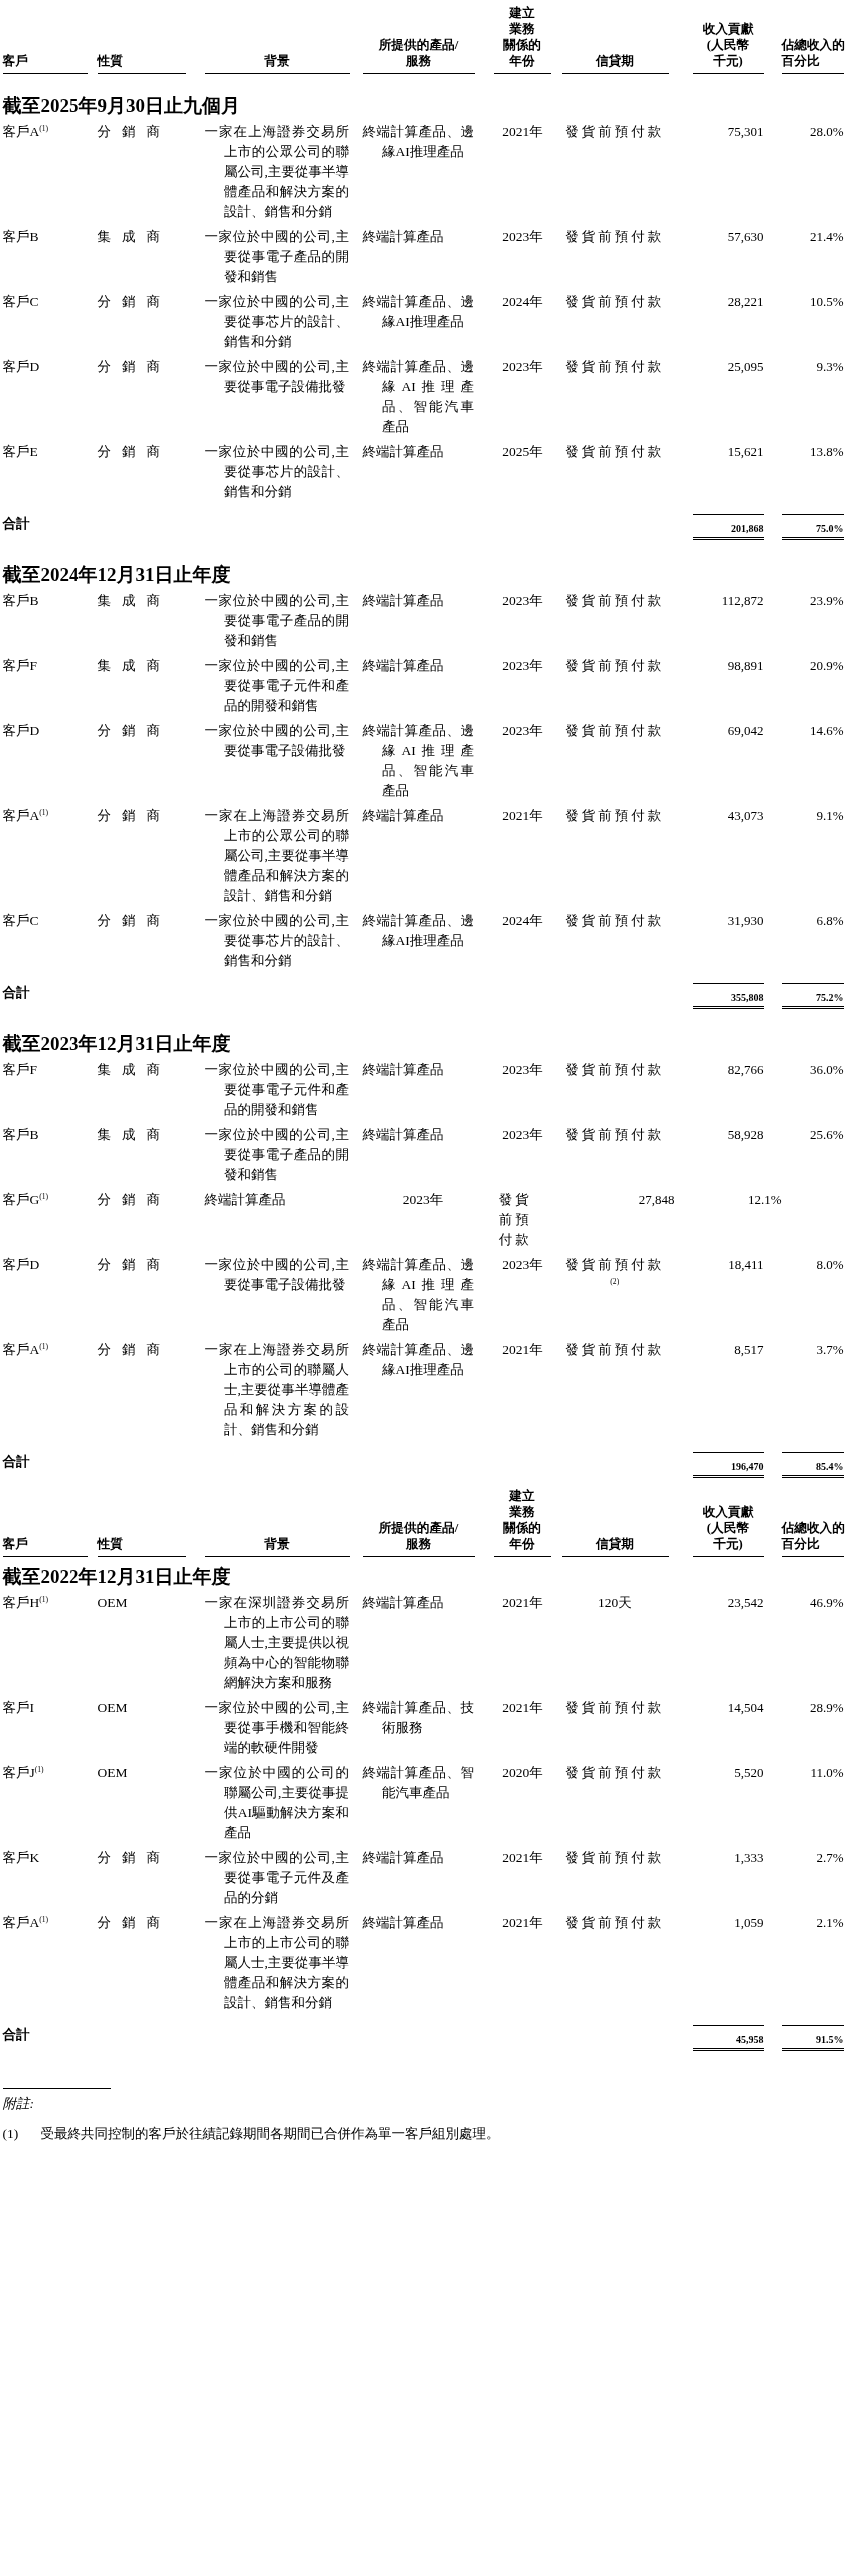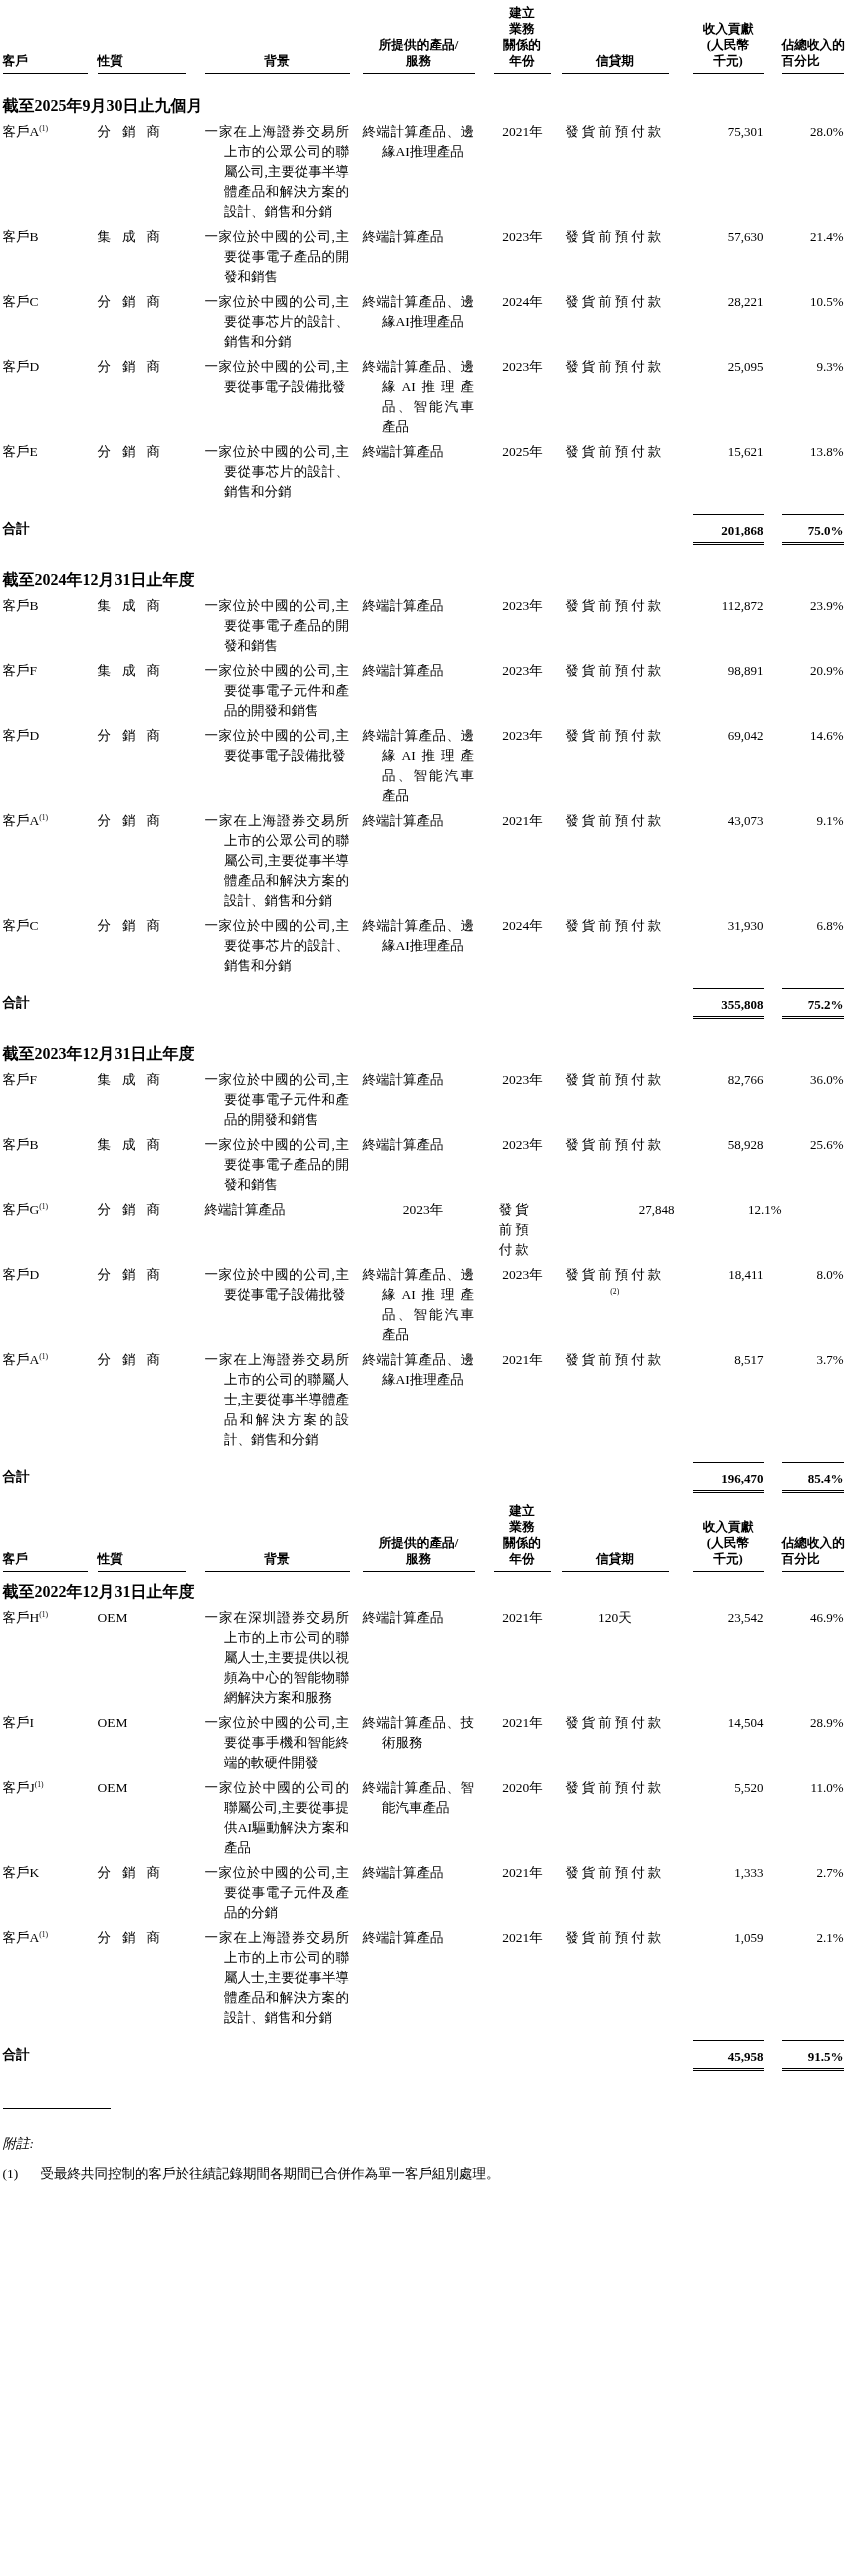--- a/index.html
+++ b/index.html
@@ -15,50 +15,50 @@
   .h-customer .hlines,.h-nature .hlines{text-align:left;}
   .h-customer .hbox{width:85px;}
   .h-nature .hbox{width:88px;}
   .h-background .hbox{width:145px;text-align:center;}
   .h-products .hbox{width:112px;text-align:center;}
   .h-year .hbox{width:57px;text-align:center;}
   .h-credit .hbox{width:107px;text-align:center;}
   .h-revenue .hbox{width:71px;text-align:center;}
   .h-percent .hbox{width:62px;text-align:left;}
   
-  .section-title{font-weight:bold;font-size:16px;line-height:20px;margin-bottom:6px;}
+  .section-title{font-weight:bold;font-size:19px;line-height:20px;margin-bottom:6px;}
   .section-gap{margin-top:25px;}
   .data-row{margin-bottom:5px;font-size:13.5px;line-height:20px;}
   .cell{vertical-align:top;}
   .c-cust{padding-right:8.5px;}
   .c-nat{padding-right:19.4px;}
   .c-nat .spread{letter-spacing:11px;}
   .c-bg{padding-right:13.5px;padding-left:19.4px;text-indent:-19.4px;text-align:justify;text-justify:inter-character;}
   .c-prod{padding-right:19.4px;padding-left:19.4px;text-indent:-19.4px;text-align:justify;text-justify:inter-character;}
   .c-year{padding-right:10px;text-align:center;}
   .c-credit{padding-right:24.5px;text-align:center;}
   .c-credit .ls{letter-spacing:3px;}
   .c-rev{padding-right:18px;text-align:right;font-size:13px;}
   .c-pct{text-align:right;font-size:13px;}
   sup{font-size:7.6px;line-height:0;vertical-align:5px;}
   
   .total-row{margin-top:12px;margin-bottom:3.4px;align-items:end;}
   .total-label{font-weight:bold;font-size:13.5px;padding-bottom:7.6px;}
-  .tnum{display:inline-block;font-weight:bold;font-size:13px;text-align:right;
+  .tnum{display:inline-block;font-weight:bold;font-size:10px;text-align:right;
         border-top:1.7px solid #000;border-bottom:3.4px double #000;
         padding:7.6px 0 3.4px 0;}
   .t-rev .tnum{width:71px;}
   .t-rev{padding-right:18px;text-align:right;}
   .t-pct .tnum{width:62px;}
   .t-pct{text-align:right;}
   .block-2{margin-top:10px;}
   
   .footnotes{margin-top:37px;}
   .fn-rule{width:108px;border-top:1.4px solid #000;height:0;}
-  .fn-label{font-style:italic;font-size:13.5px;line-height:20px;margin-top:25px;}
+  .fn-label{font-style:italic;font-size:13.5px;line-height:20px;margin-top:5px;}
   .fn-item{display:flex;font-size:13.5px;line-height:20px;margin-top:10px;}
   .fn-marker{width:38px;flex:0 0 38px;}
   .fn-text{flex:1;}
 </style>
 </head>
 <body>
 
 <div class="page">
   <div id="table-root">
       <div class="block block-1">

